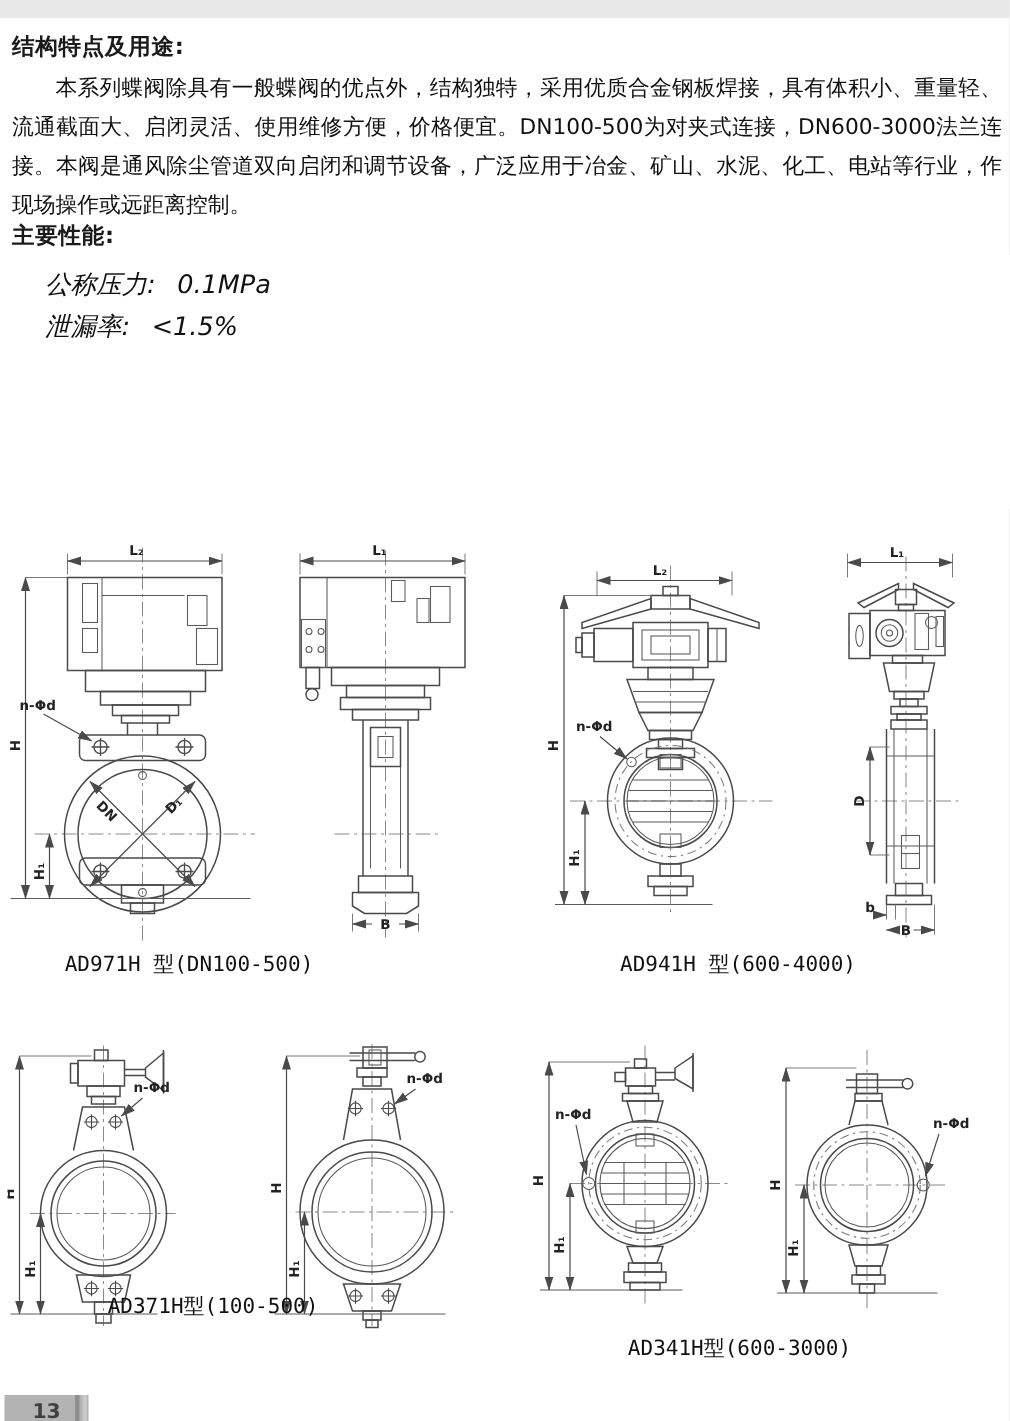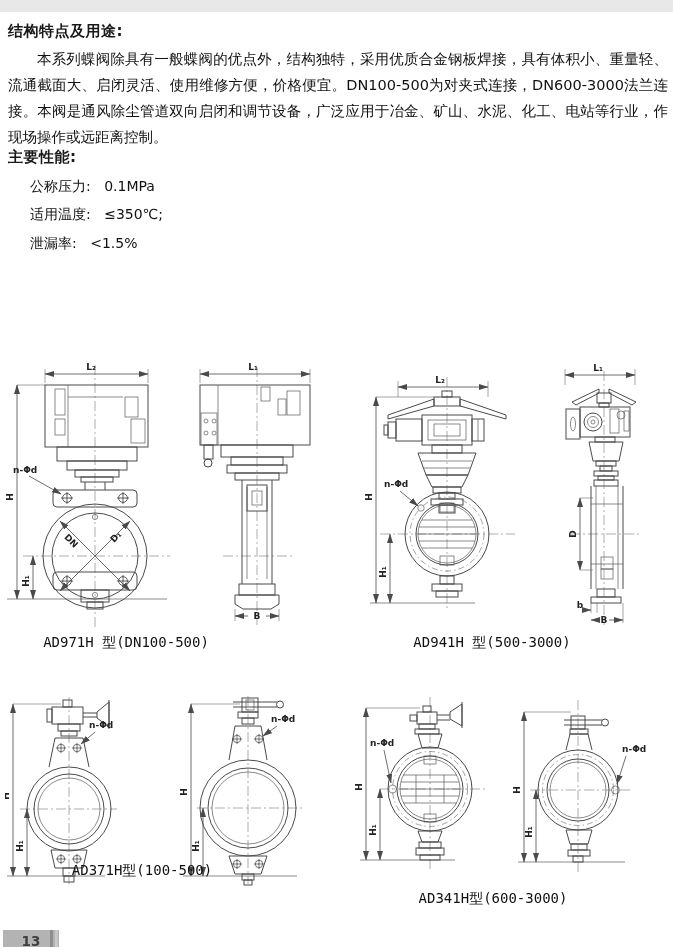--- a/index.html
+++ b/index.html
@@ -8,21 +8,21 @@
     margin:12px auto; overflow:hidden;
     font-family:"DejaVu Sans", "Liberation Sans", sans-serif;
     color:#1a1a1a;
   }
   .h1 { position:absolute; left:8px; font-size:15px; font-weight:bold; letter-spacing:.5px; }
   .para {
     position:absolute; left:8px; width:660px; font-size:14.5px; line-height:26px;
     text-align:justify; text-indent:2em; color:#111;
   }
   .spec-block { position:absolute; left:30px; top:166px; }
-  .spec-row { height:28.4px; font-size:14px; color:#111; }
+  .spec-row { height:28.4px; font-size:17px; color:#111;font-style:italic; }
   .spec-label { display:inline-block; }
   .spec-value { display:inline-block; margin-left:9px; }
   .cap { position:absolute; font-family:"DejaVu Sans Mono", "Liberation Mono", monospace;
          font-weight:normal; font-size:14px; text-align:center; color:#111; }
   .drw { position:absolute; }
 
   
   svg .ln   { fill:none; stroke:#4a4a4a; stroke-width:1; }
   svg .thin { fill:none; stroke:#5a5a5a; stroke-width:.7; }
   svg .cl   { fill:none; stroke:#8a8a8a; stroke-width:.7; stroke-dasharray:10 3 2 3; }
@@ -64,24 +64,20 @@
   <div class="para" style="top:34px">本系列蝶阀除具有一般蝶阀的优点外，结构独特，采用优质合金钢板焊接，具有体积小、重量轻、流通截面大、启闭灵活、使用维修方便，价格便宜。DN100-500为对夹式连接，DN600-3000法兰连接。本阀是通风除尘管道双向启闭和调节设备，广泛应用于冶金、矿山、水泥、化工、电站等行业，作现场操作或远距离控制。</div>
 
   <div class="h1" style="top:136px">主要性能:</div>
 
   <div class="spec-block">
     <div class="spec-row">
       <span class="spec-label">公称压力:</span>
       <span class="spec-value">0.1MPa</span>
     </div>
     <div class="spec-row">
-      <span class="spec-label">适用温度:</span>
-      <span class="spec-value">≤350℃;</span>
-    </div>
-    <div class="spec-row">
       <span class="spec-label">泄漏率:</span>
       <span class="spec-value">&lt;1.5%</span>
     </div>
   </div>
 
 
   <svg class="drw" style="left:5px; top:345px" width="330" height="276" viewBox="0 0 330 276">
     <g>
       <path class="cl" d="M90,8 V270"></path>
       <path class="cl" d="M18,199 H165"></path>
@@ -281,21 +277,21 @@
       <path class="dime" d="M242,253 H251"></path>
 
       <path class="ext" d="M283,246 V266"></path>
       <path class="dims" d="M251,263 H259"></path>
       <path class="dime" d="M269,263 H283"></path>
       <text x="264" y="266" text-anchor="middle">B</text>
     </g>
   </svg>
 
   <div class="cap" style="left:0; top:622px; width:252px">AD971H 型(DN100-500)</div>
-  <div class="cap" style="left:342px; top:622px; width:300px">AD941H 型(500-3000)</div>
+  <div class="cap" style="left:342px; top:622px; width:300px">AD941H 型(600-4000)</div>
 
   <svg class="drw" style="left:5px; top:680px" width="330" height="195" viewBox="0 0 330 195">
     <g>
       <path class="cl" d="M64,5 V192"></path>
       <path class="cl" d="M15,117 H112"></path>
 
       <rect class="ln" x="58" y="8" width="9" height="7"></rect>
       <rect class="ln" x="47" y="15" width="31" height="17"></rect>
       <rect class="ln" x="42" y="17" width="5" height="13"></rect>
       <path class="ln" d="M78,21 H92 M78,25 H92"></path>

